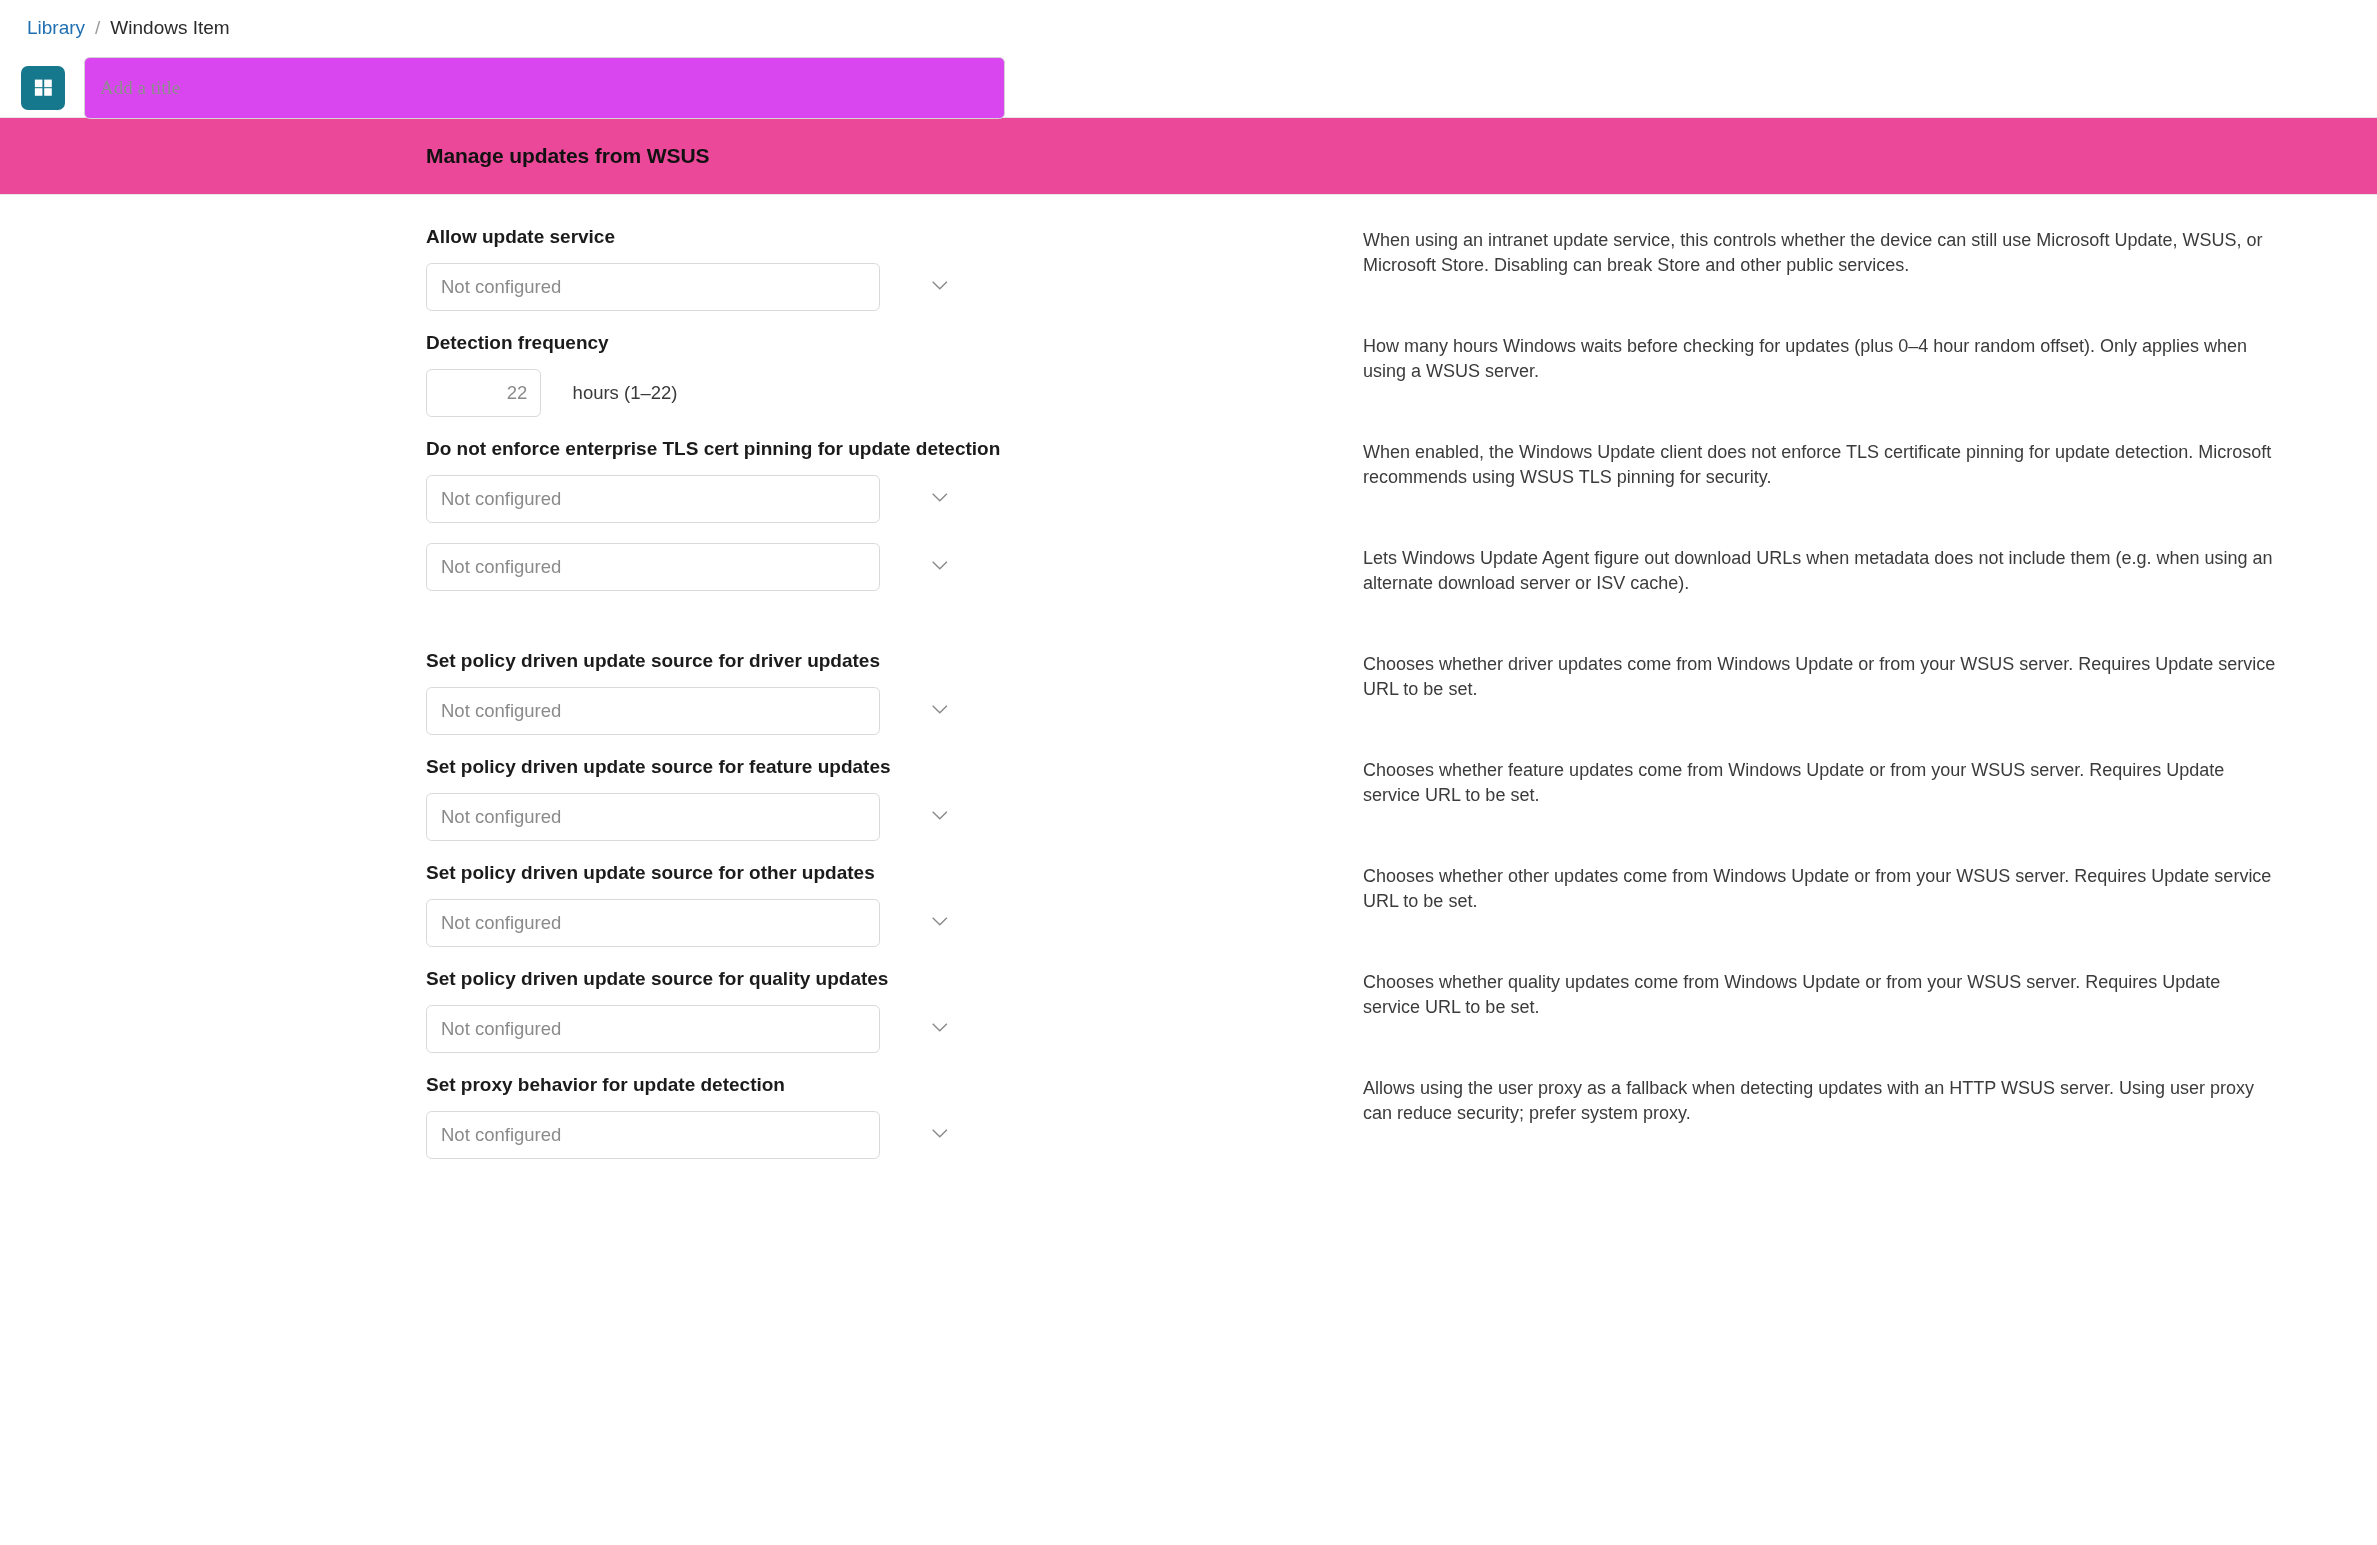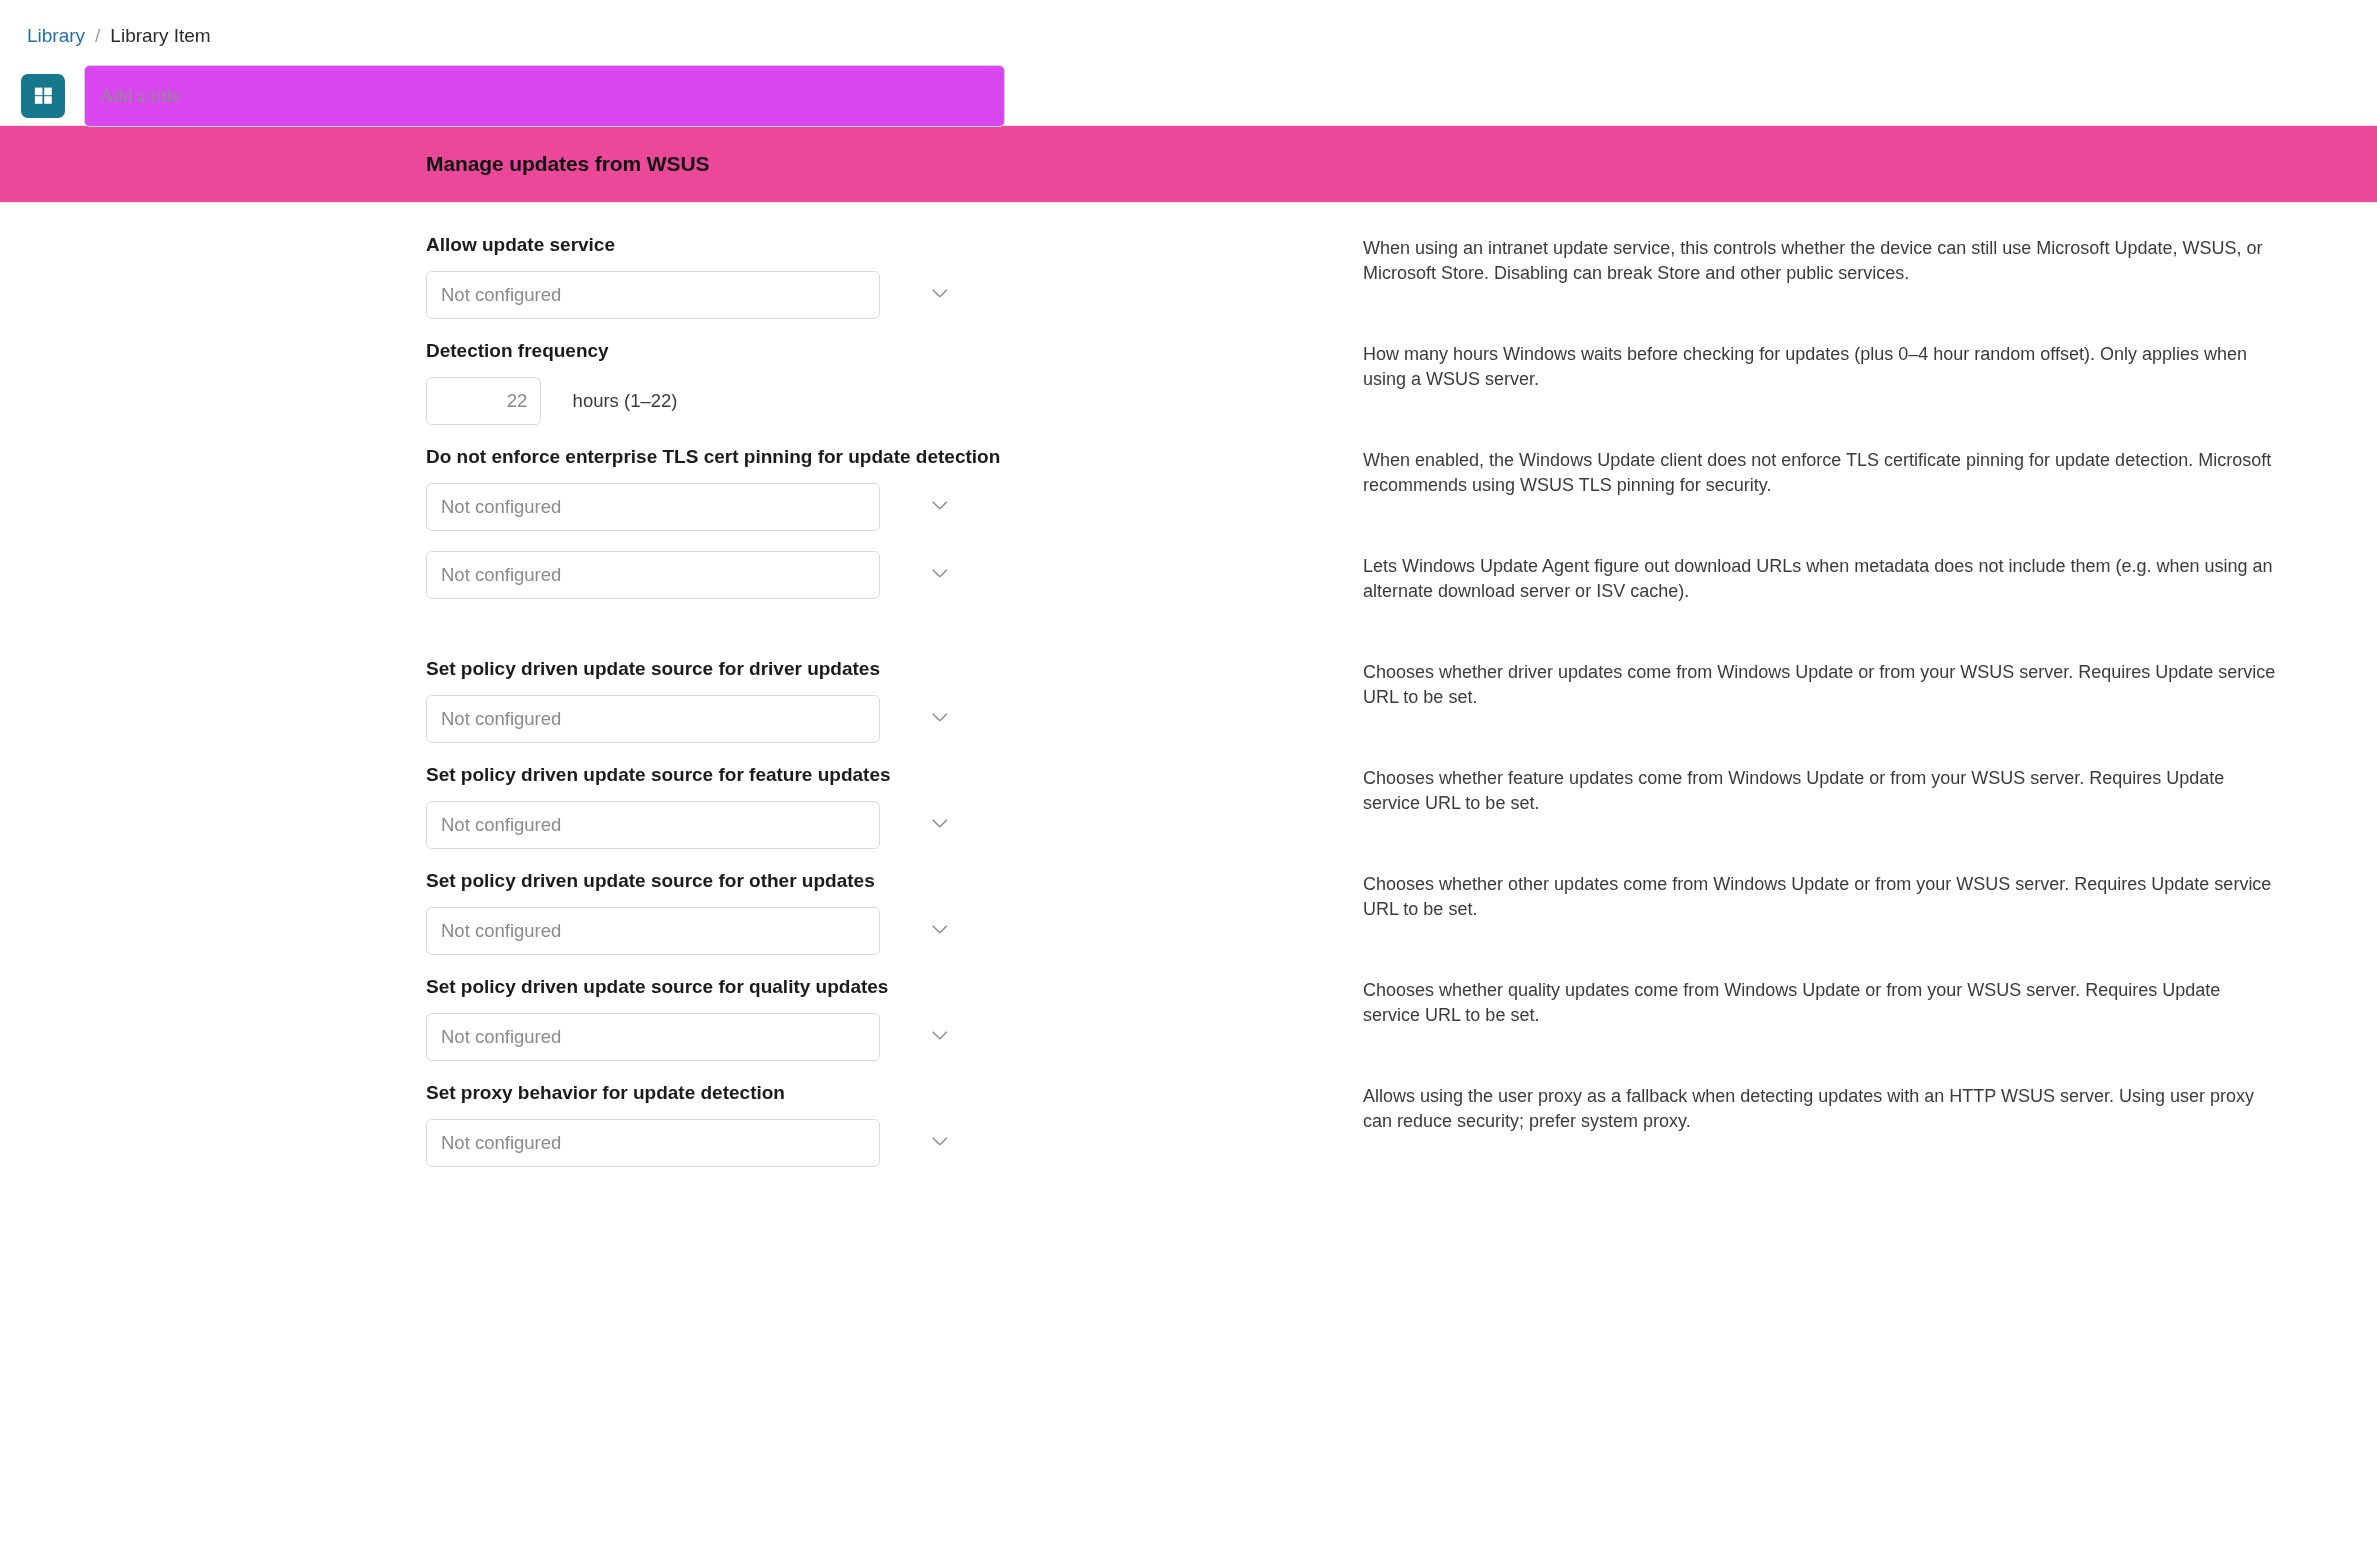--- a/index.html
+++ b/index.html
@@ -17,21 +17,20 @@
   }
 
   
   .breadcrumb {
     display: flex;
     align-items: center;
     gap: 10px;
     padding: 17px 0 0 27px;
     font-size: 19px;
     line-height: 1.2;
-    margin-top: 8px;
   }
   .breadcrumb a {
     color: #1f6fb2;
     text-decoration: none;
   }
   .breadcrumb .sep {
     color: #9b9b9b;
   }
   .breadcrumb .current {
     color: #2b2b2b;
@@ -164,21 +163,21 @@
     padding-top: 2.8px;
     max-width: 916px;
   }
 </style>
 </head>
 <body>
 
 <div class="breadcrumb">
   <a href="#">Library</a>
   <span class="sep">/</span>
-  <span class="current">Library Item</span>
+  <span class="current">Windows Item</span>
 </div>
 
 <div class="title-row">
   <div class="app-icon">
     <svg width="23" height="23" viewBox="0 0 32 32" aria-hidden="true">
       <rect x="4" y="5" width="10.5" height="10.5" fill="#ffffff"></rect>
       <rect x="17" y="5" width="10.5" height="10.5" fill="#ffffff"></rect>
       <rect x="4" y="17" width="10.5" height="10.5" fill="#ffffff"></rect>
       <rect x="17" y="17" width="10.5" height="10.5" fill="#ffffff"></rect>
     </svg>

